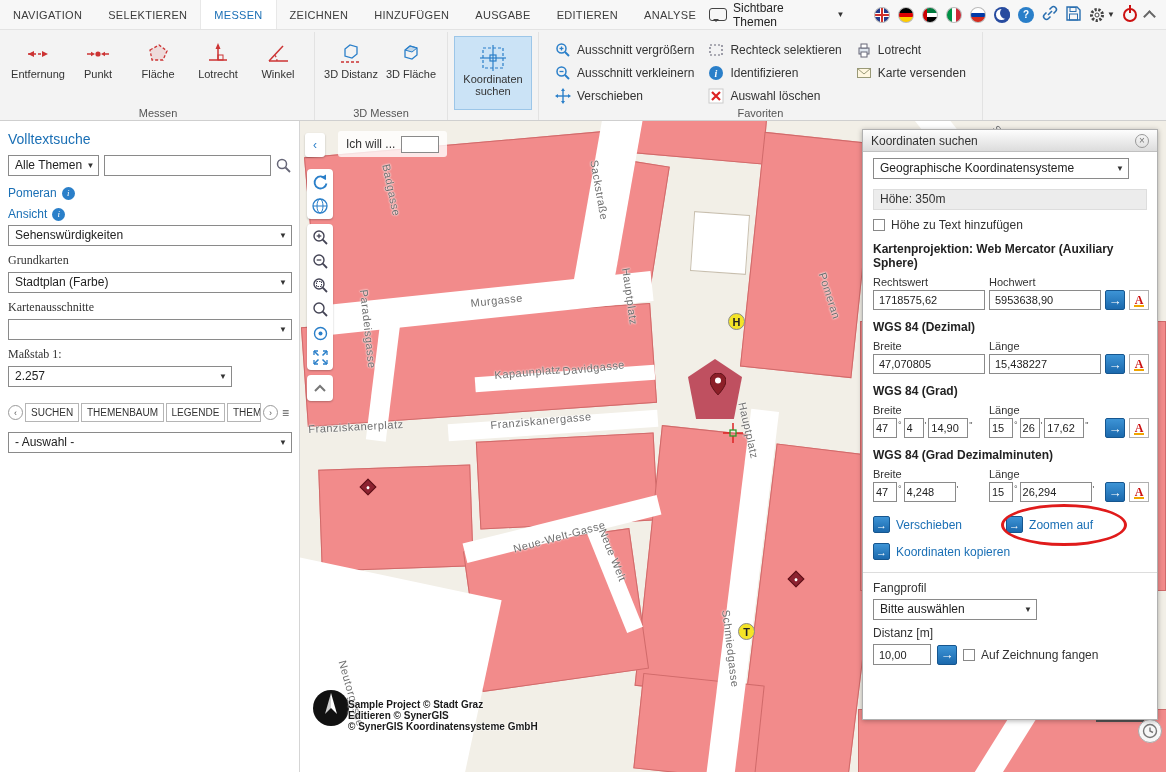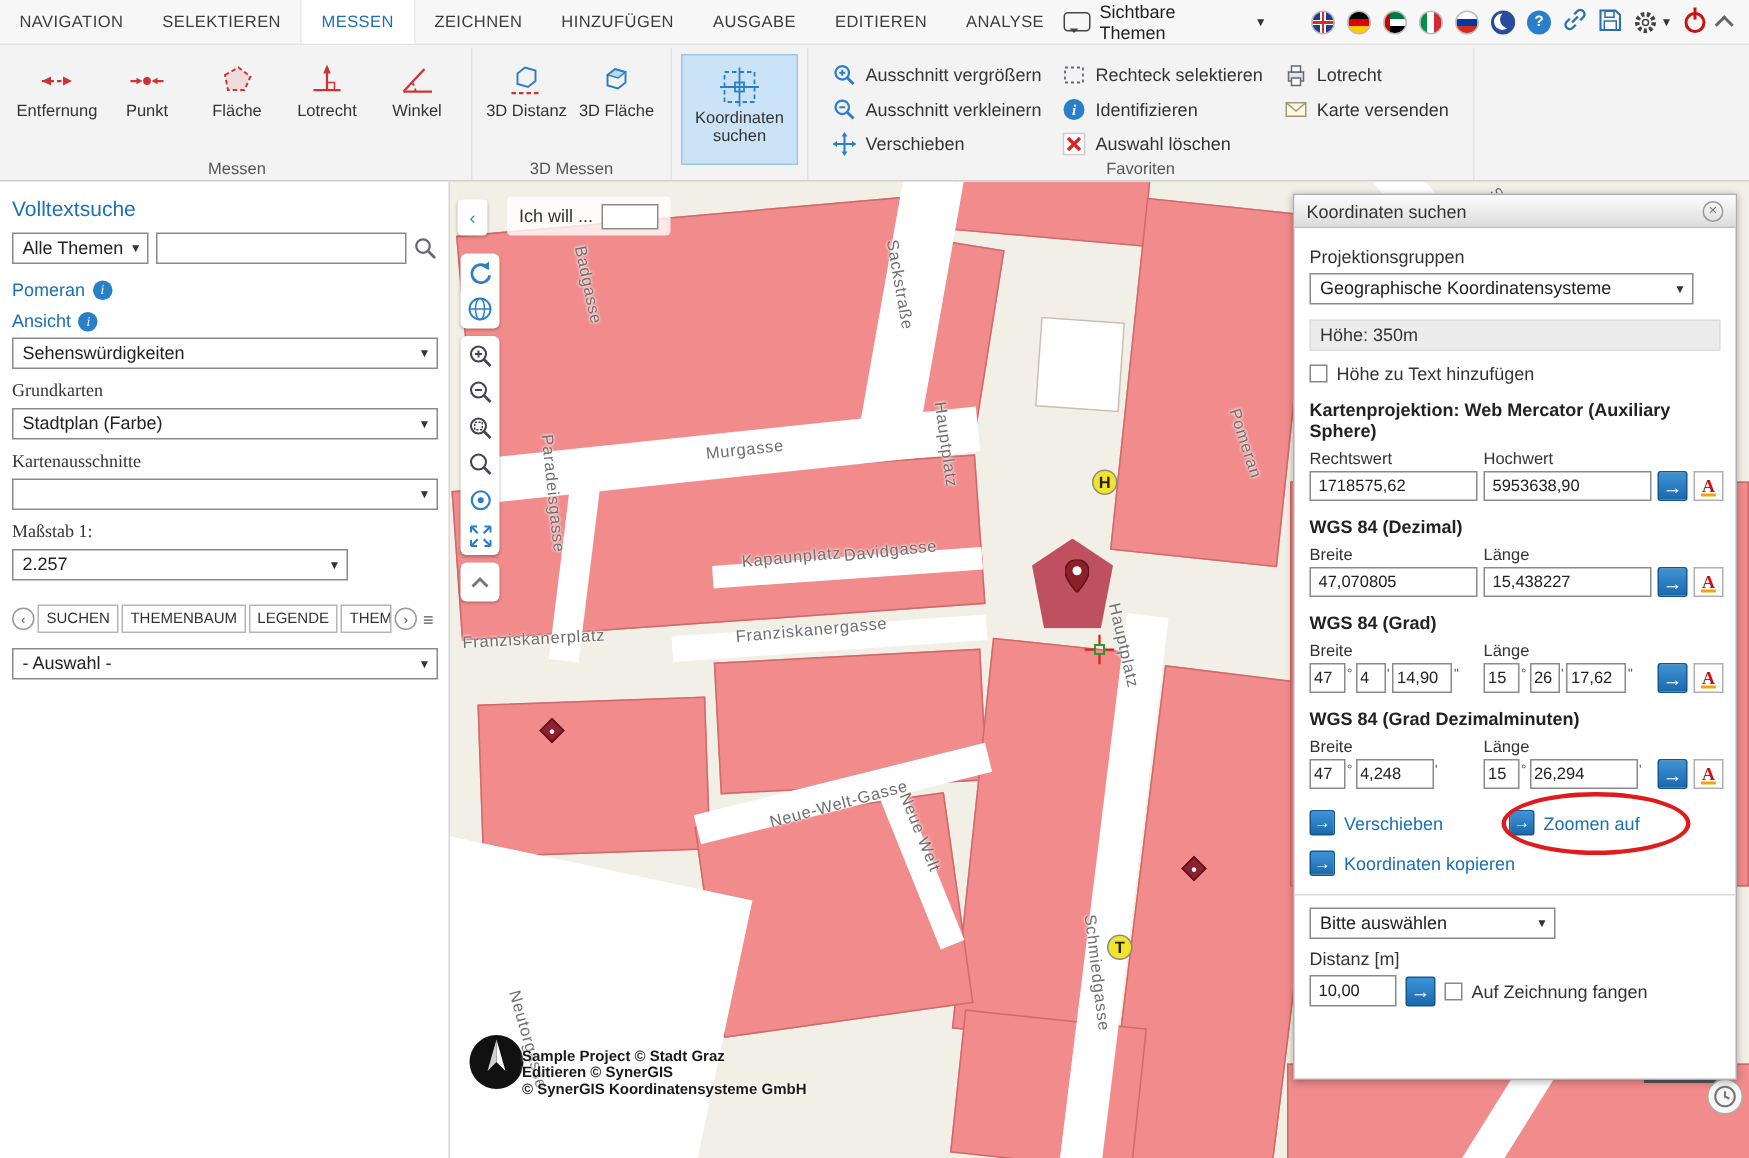--- a/index.html
+++ b/index.html
@@ -608,21 +608,20 @@
       </span>
     </div>
   </div>
 
   <div class="panel">
     <div class="panel-header">
       <span>Koordinaten suchen</span>
       <span class="panel-close">×</span>
     </div>
     <div class="panel-body">
-      <div class="p-label">Projektionsgruppen</div>
       <div class="dd" style="width:256px;">
         <span>Geographische Koordinatensysteme</span>
         <span class="dd-caret">▼</span>
       </div>
 
       <div class="hoehe-bar">Höhe: 350m</div>
       <div class="chk-row">
         <span class="chk"></span>
         <span>Höhe zu Text hinzufügen</span>
       </div>
@@ -712,20 +711,21 @@
       </div>
       <div class="links-row" style="margin-top:2px;">
         <span class="p-link">
           <span class="btn-go" style="width:17px;height:17px;font-size:11px;">→</span>
           <span>Koordinaten kopieren</span>
         </span>
       </div>
 
       <div class="p-divider"></div>
 
+      <div class="p-label">Fangprofil</div>
       <div class="dd" style="width:164px;">
         <span>Bitte auswählen</span>
         <span class="dd-caret">▼</span>
       </div>
       <div class="p-label">Distanz [m]</div>
       <div class="dist-row">
         <input class="txt" style="width: 58px;" value="10,00">
         <span class="btn-go">→</span>
         <span class="chk"></span>
         <span>Auf Zeichnung fangen</span>

